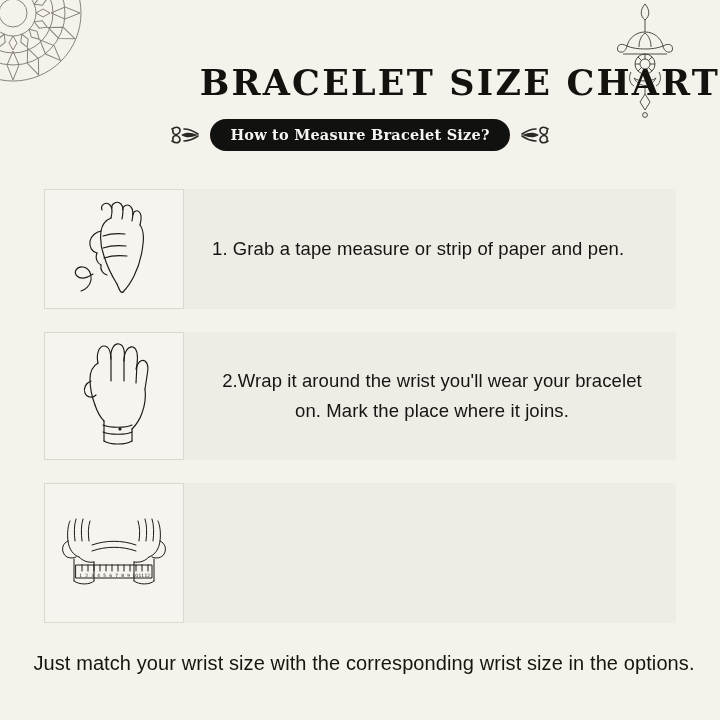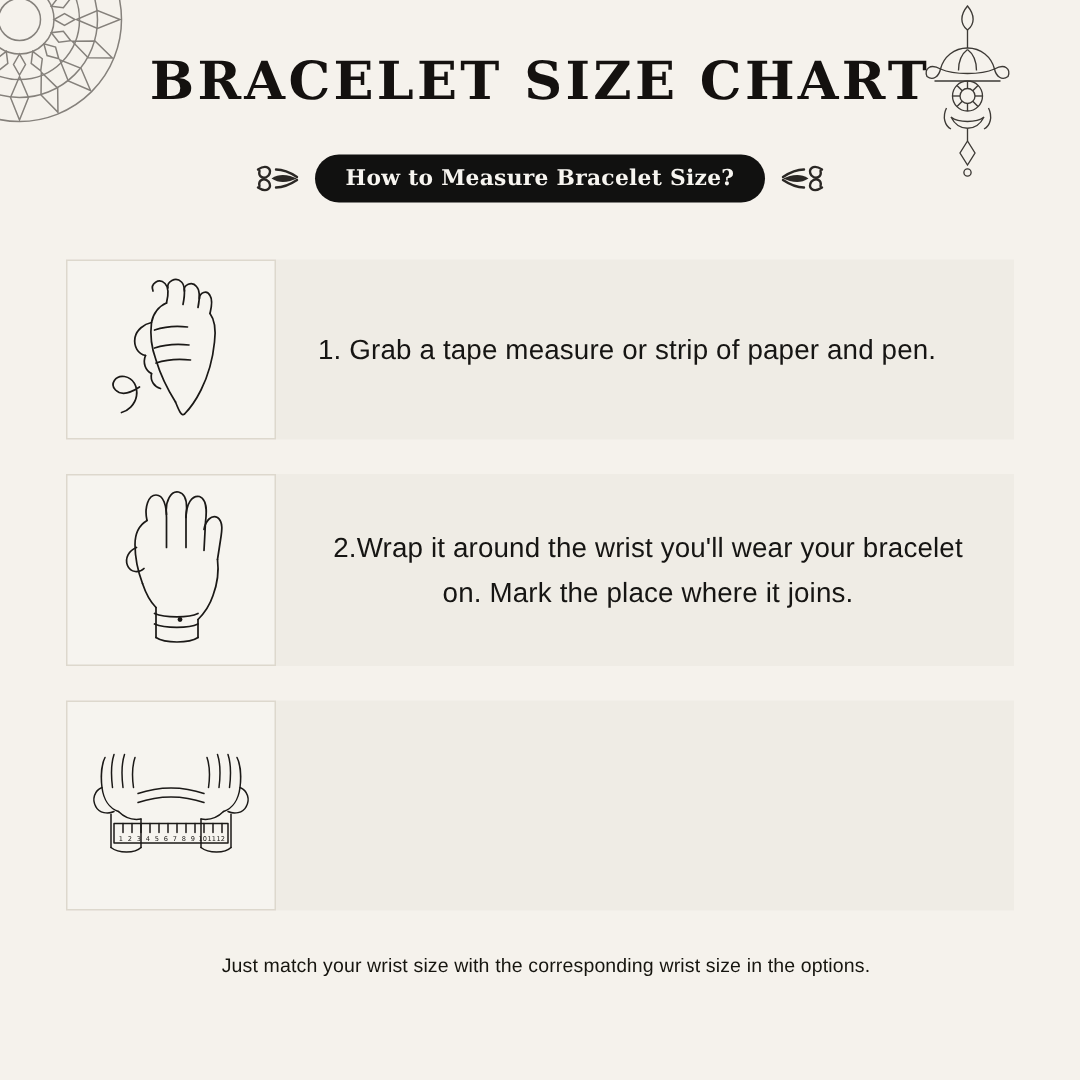--- a/index.html
+++ b/index.html
@@ -33,35 +33,35 @@
     top: 2px;
     right: 36px;
     width: 78px;
     height: 118px;
     opacity: 0.85;
     pointer-events: none;
   }
 
   
   .header {
-    padding-top: 36px;
-    text-align: center;
+    padding-top: 64px;
+    text-align: right;
   }
   .title {
     font-family: "DejaVu Serif", "Liberation Serif", serif;
     font-size: 35px;
     font-weight: 700;
     letter-spacing: 2.2px;
     color: #14110f;
     margin: 0;
     line-height: 1.1;
   }
 
   .subtitle-row {
-    margin-top: 28px;
+    margin-top: 16px;
     display: flex;
     align-items: center;
     justify-content: center;
     gap: 10px;
   }
   .flourish {
     width: 30px;
     height: 24px;
     flex: none;
     opacity: 0.9;
@@ -119,21 +119,21 @@
   .step-2 .step-figure { height: 128px; }
   .step-3 .step-figure { height: 140px; }
 
   .step-1 { min-height: 120px; }
   .step-2 { min-height: 128px; }
   .step-3 { min-height: 140px; }
 
   
   .footer {
     text-align: center;
-    font-size: 13px;
+    font-size: 20px;
     color: #16150f;
     padding: 6px 22px 0 30px;
     letter-spacing: 0.1px;
   }
 </style>
 </head>
 <body>
 
 <svg class="corner-mandala" viewBox="0 0 150 150">
   <g stroke="#2a2520" stroke-width="1" fill="none">

